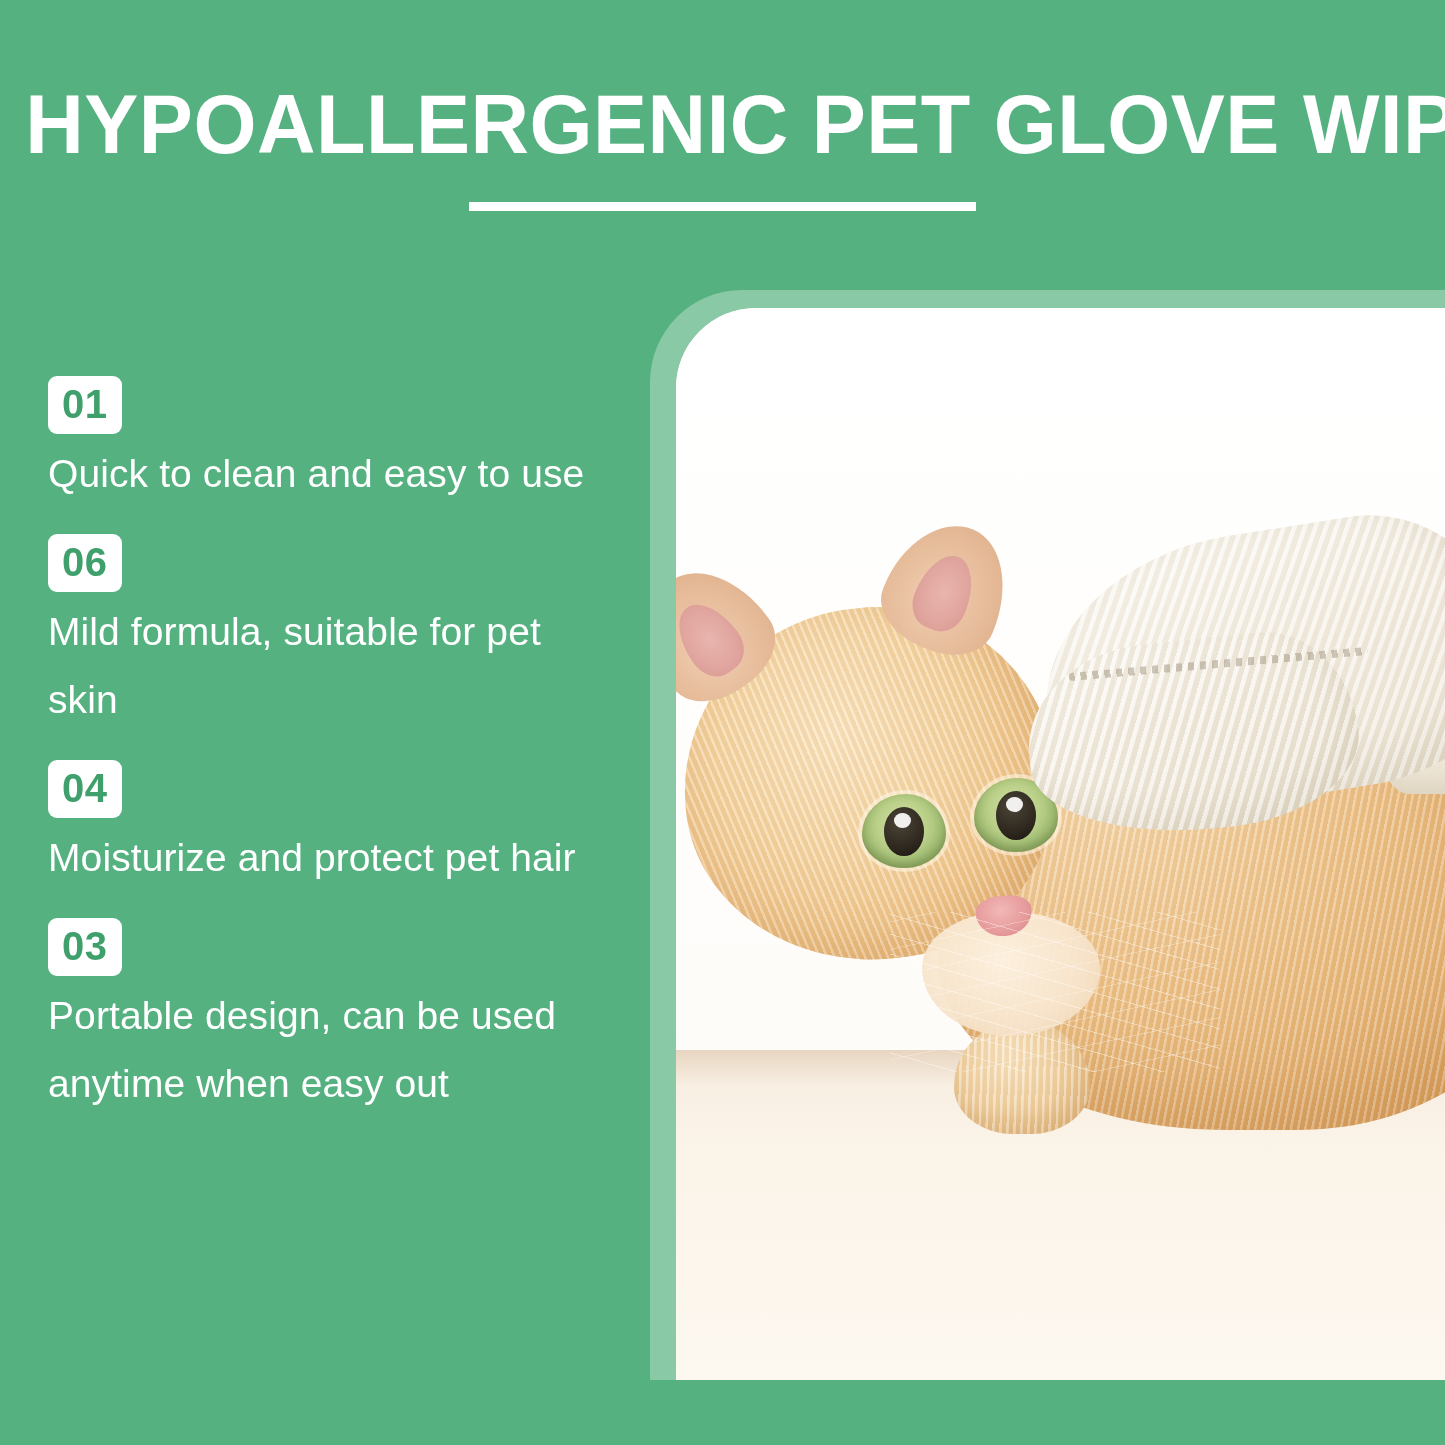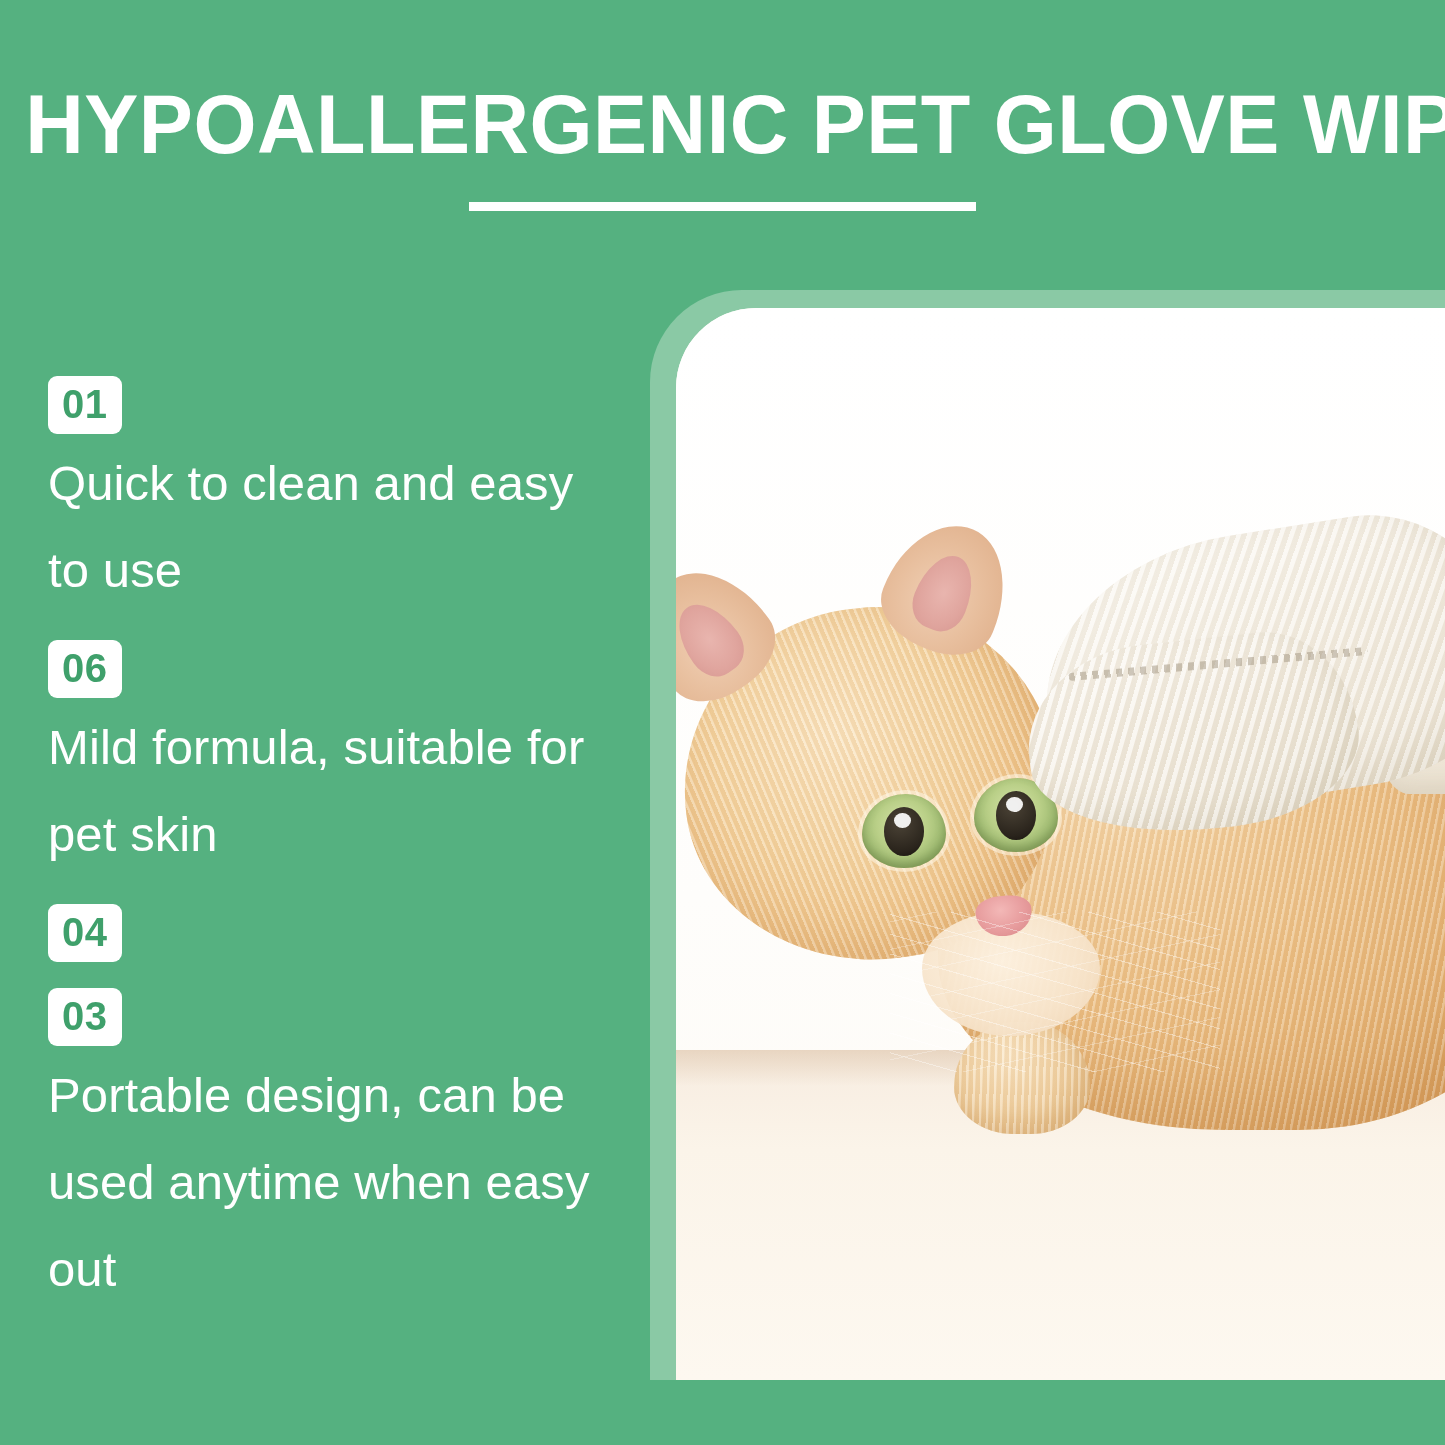--- a/index.html
+++ b/index.html
@@ -75,23 +75,23 @@
     font-size: 40px;
     font-weight: bold;
     line-height: 44px;
     text-align: center;
     letter-spacing: 0.5px;
     box-sizing: border-box;
   }
   .feature-text {
     margin-top: 6px;
     color: #ffffff;
-    font-size: 49px;
+    font-size: 39px;
     font-weight: normal;
-    line-height: 87px;
+    line-height: 68px;
     letter-spacing: 0.1px;
   }
 
   
   #photo-panel {
     position: absolute;
     left: 650px;
     top: 290px;
     width: 795px;
     height: 1090px;
@@ -398,20 +398,21 @@
       <div class="feature-text">Quick to clean and easy to use</div>
     </div>
 
     <div class="feature">
       <div class="feature-badge">06</div>
       <div class="feature-text">Mild formula, suitable for pet skin</div>
     </div>
 
     <div class="feature">
       <div class="feature-badge">04</div>
+      <div class="feature-text">Moisturize and protect pet hair</div>
     </div>
 
     <div class="feature">
       <div class="feature-badge">03</div>
       <div class="feature-text">Portable design, can be used anytime when easy out</div>
     </div>
 
   </div>
 
   <div id="photo-panel">

